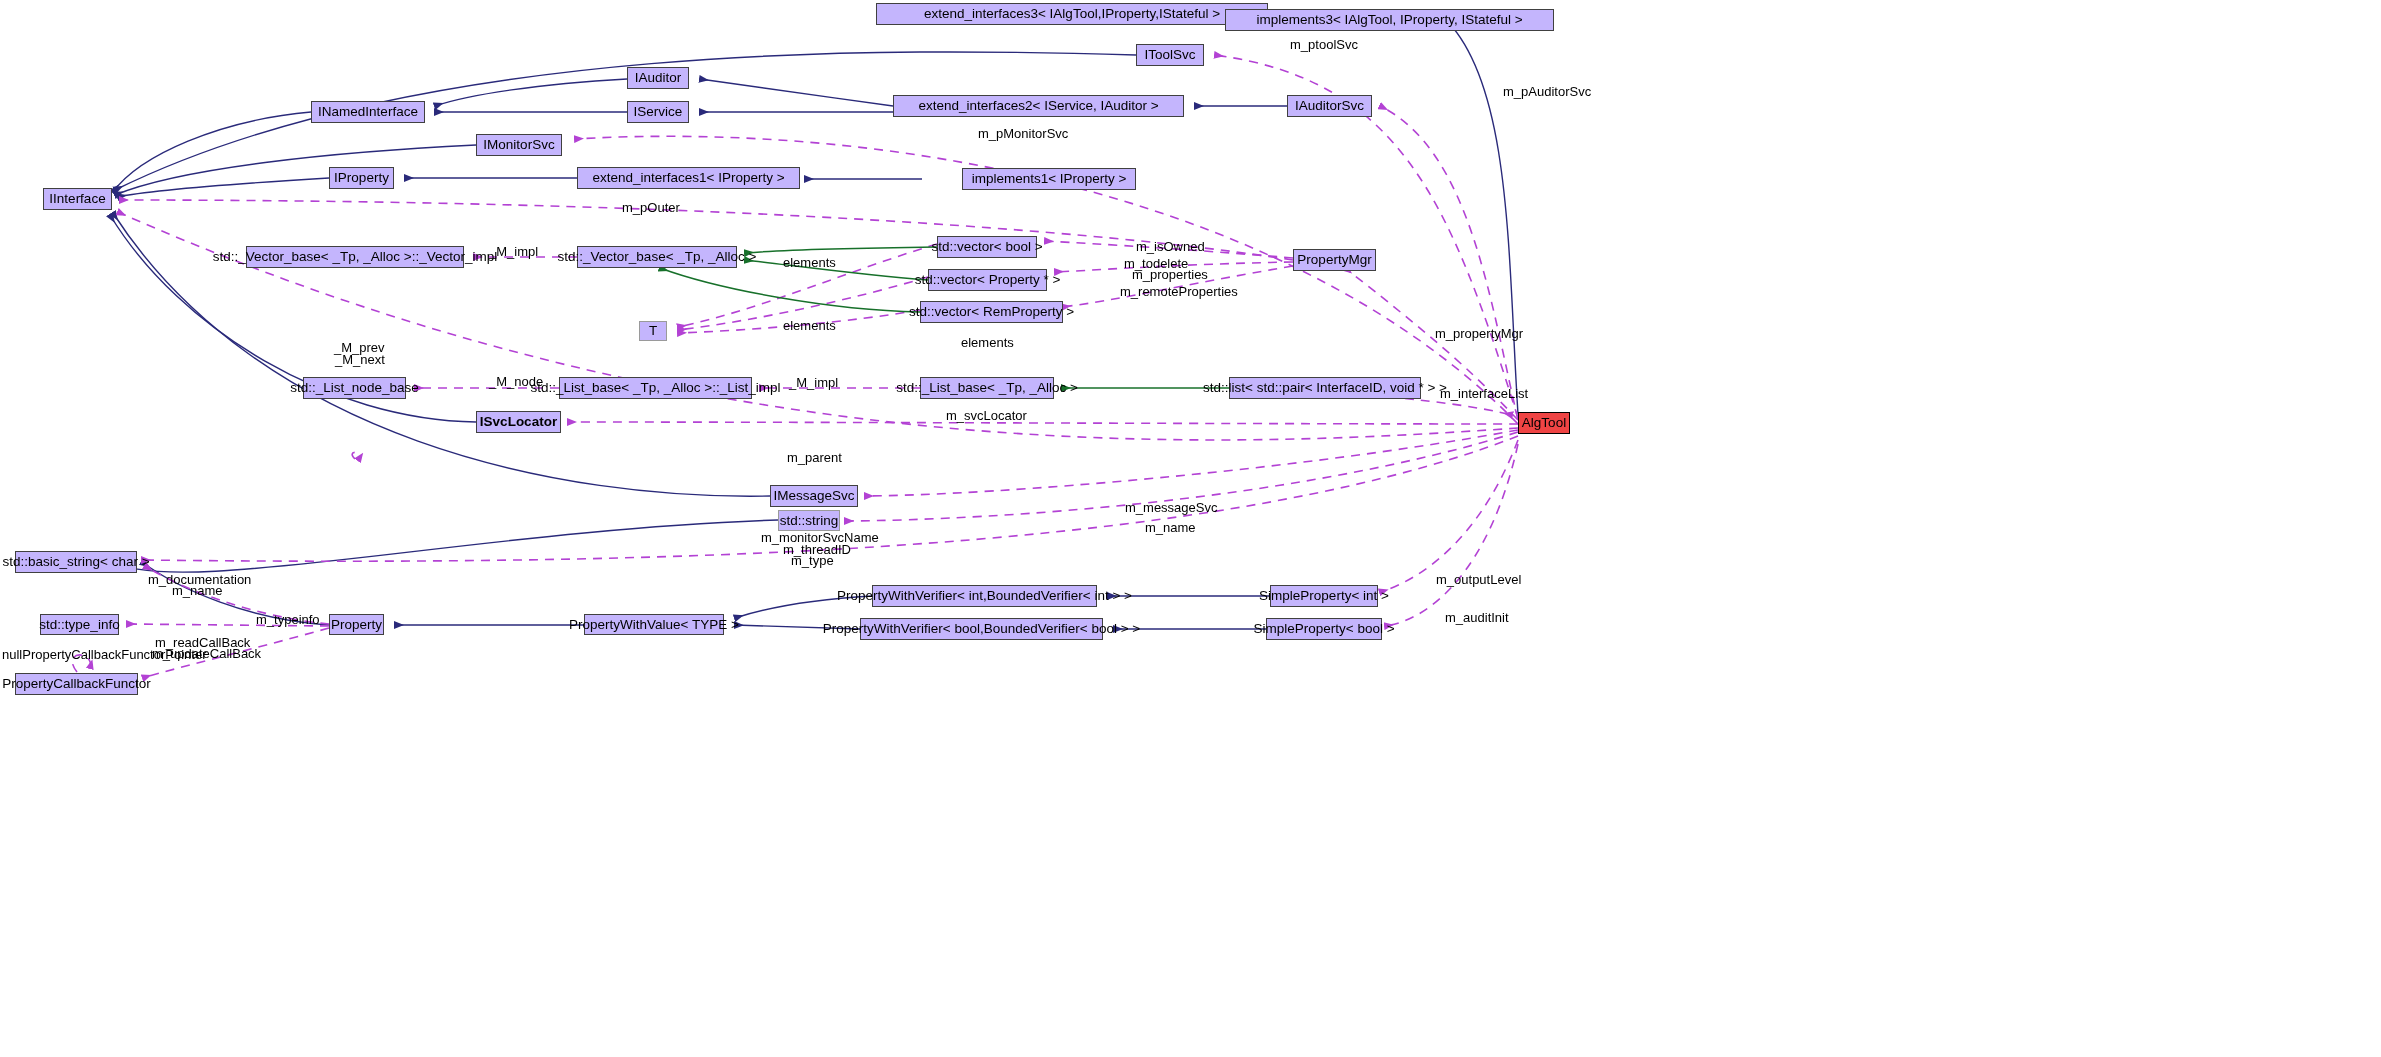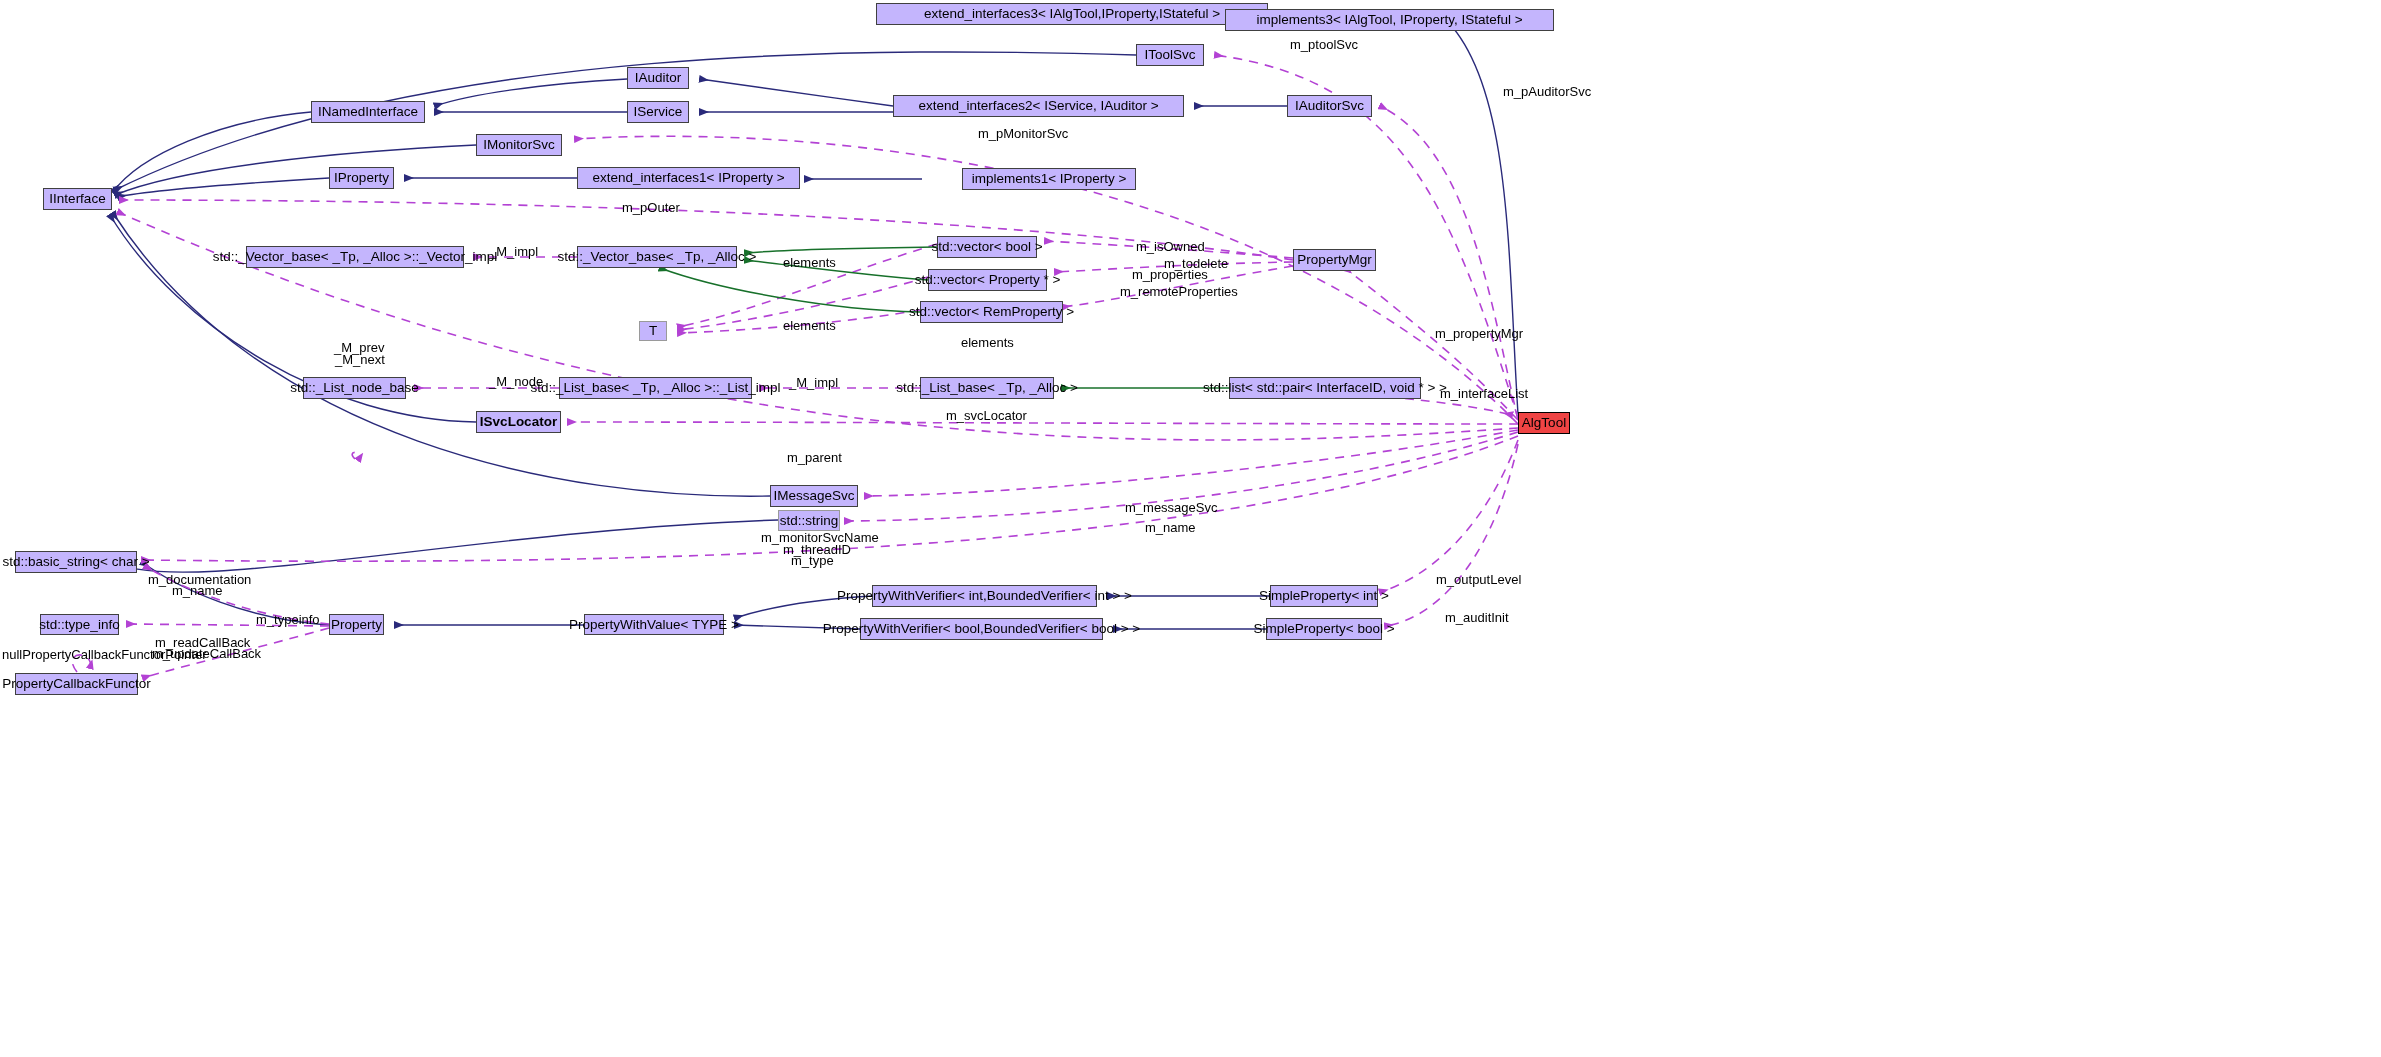--- a/index.html
+++ b/index.html
@@ -136,21 +136,21 @@
       <div class="node thick" style="left: 15px; top: 673px; width: 123px; height: 22px; font-size: 13.5px;">PropertyCallbackFunctor</div>
     </div>
   <div id="labels-layer">
       <div class="elabel center" style="left: 1324px; top: 38px;">m_ptoolSvc</div>
       <div class="elabel" style="left: 1503px; top: 85px;">m_pAuditorSvc</div>
       <div class="elabel" style="left: 978px; top: 127px;">m_pMonitorSvc</div>
       <div class="elabel" style="left: 622px; top: 201px;">m_pOuter</div>
       <div class="elabel" style="left: 489px; top: 245px;">_M_impl</div>
       <div class="elabel" style="left: 783px; top: 256px;">elements</div>
       <div class="elabel" style="left: 1136px; top: 240px;">m_isOwned</div>
-      <div class="elabel" style="left: 1164px; top: 257px;">m_todelete</div>
+      <div class="elabel" style="left: 1124px; top: 257px;">m_todelete</div>
       <div class="elabel" style="left: 1132px; top: 268px;">m_properties</div>
       <div class="elabel" style="left: 1120px; top: 285px;">m_remoteProperties</div>
       <div class="elabel" style="left: 783px; top: 319px;">elements</div>
       <div class="elabel" style="left: 1435px; top: 327px;">m_propertyMgr</div>
       <div class="elabel" style="left: 961px; top: 336px;">elements</div>
       <div class="elabel" style="left: 334px; top: 341px;">_M_prev</div>
       <div class="elabel" style="left: 335px; top: 353px;">_M_next</div>
       <div class="elabel" style="left: 489px; top: 375px;">_M_node</div>
       <div class="elabel" style="left: 789px; top: 376px;">_M_impl</div>
       <div class="elabel" style="left: 1440px; top: 387px;">m_interfaceList</div>

